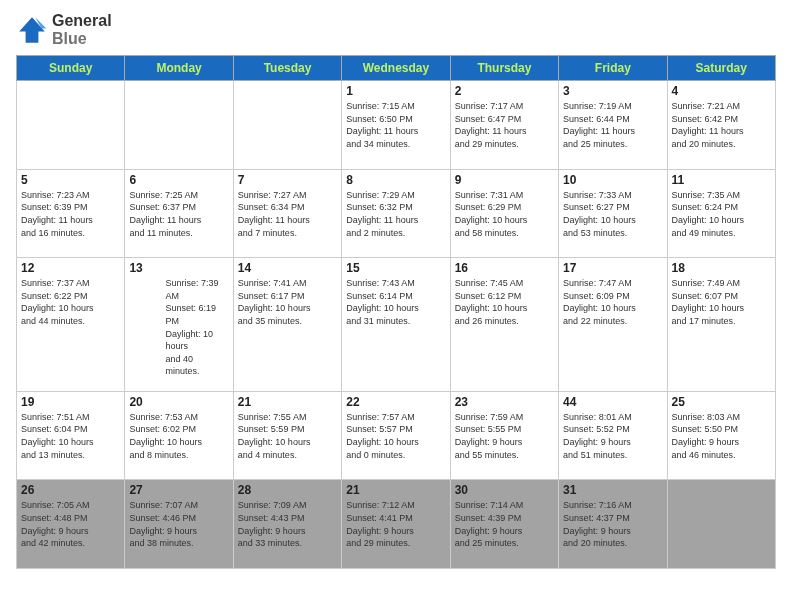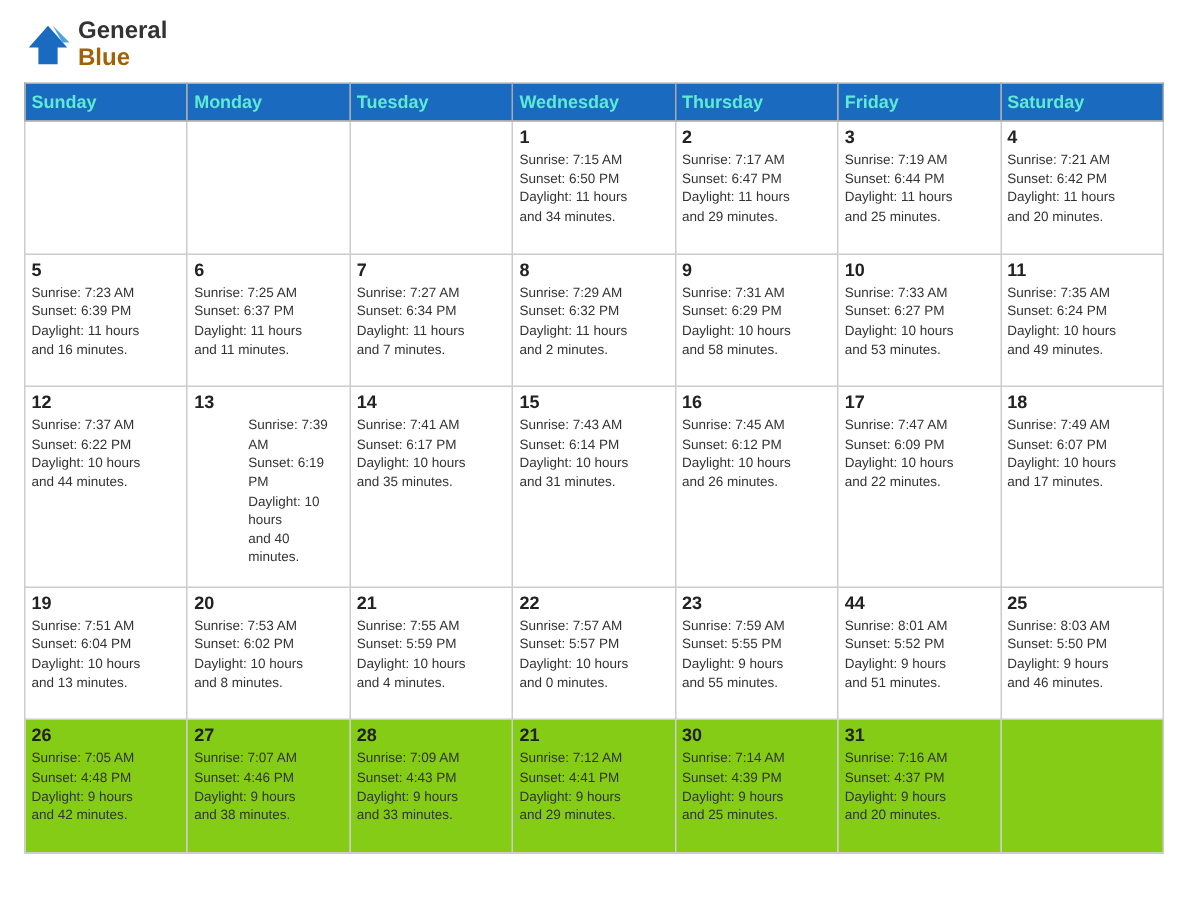--- a/index.html
+++ b/index.html
@@ -34,21 +34,21 @@
       line-height: 1.1;
     }
     .logo-general {
       font-size: 16px;
       font-weight: bold;
       color: #333;
     }
     .logo-blue {
       font-size: 16px;
       font-weight: bold;
-      color: #a16207;
+      color: #737373;
     }
     .logo-icon {
       width: 32px;
       height: 32px;
     }
     .title-block {
       text-align: right;
     }
     .title-month {
       font-size: 32px;
@@ -62,38 +62,38 @@
     }
     .calendar {
       flex: 1;
       border: 1px solid #ccc;
       border-collapse: collapse;
       width: 100%;
       table-layout: fixed;
     }
     .calendar th {
       background-color: #1a6abf;
-      color: #5eead4;
+      color: #bef264;
       font-size: 12px;
       font-weight: bold;
       padding: 5px 4px;
-      text-align: left;
+      text-align: center;
       border: 1px solid #aaa;
     }
     .calendar td {
       vertical-align: top;
       border: 1px solid #ccc;
       padding: 3px 4px;
       font-size: 9.5px;
       color: #222;
       background: #fff;
       height: 82px;
     }
     .calendar tr:last-child td {
-      background: #84cc16;
+      background: #a3a3a3;
     }
     .day-number {
       font-size: 12px;
       font-weight: bold;
       color: #222;
       display: block;
       margin-bottom: 2px;
     }
     .day-info {
       font-size: 9px;

